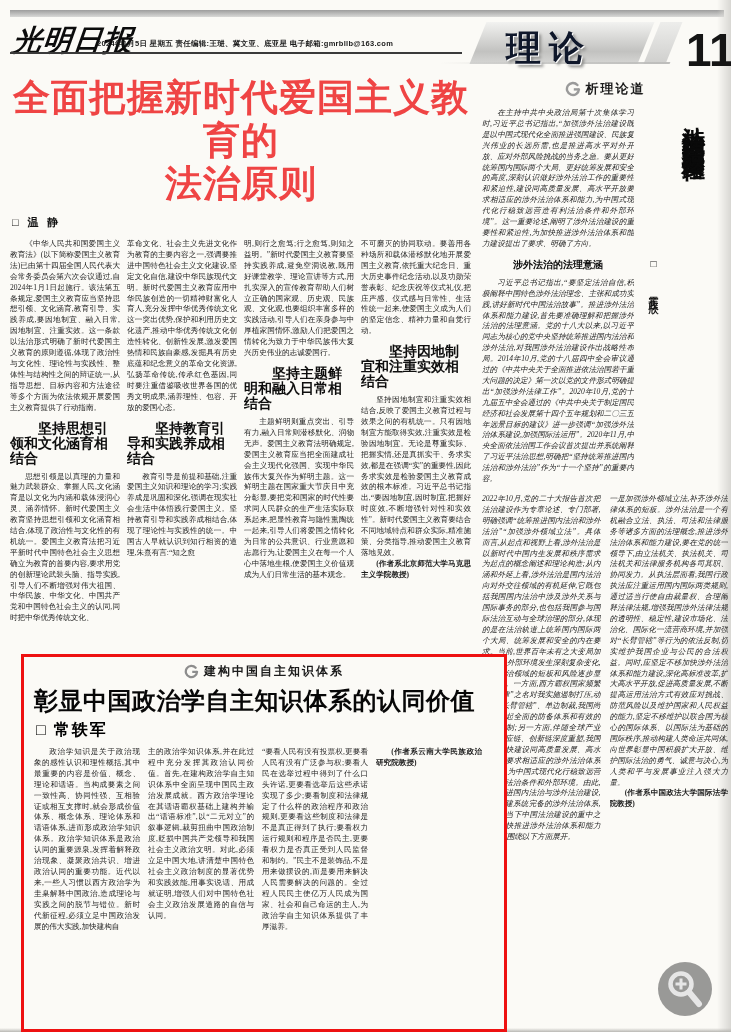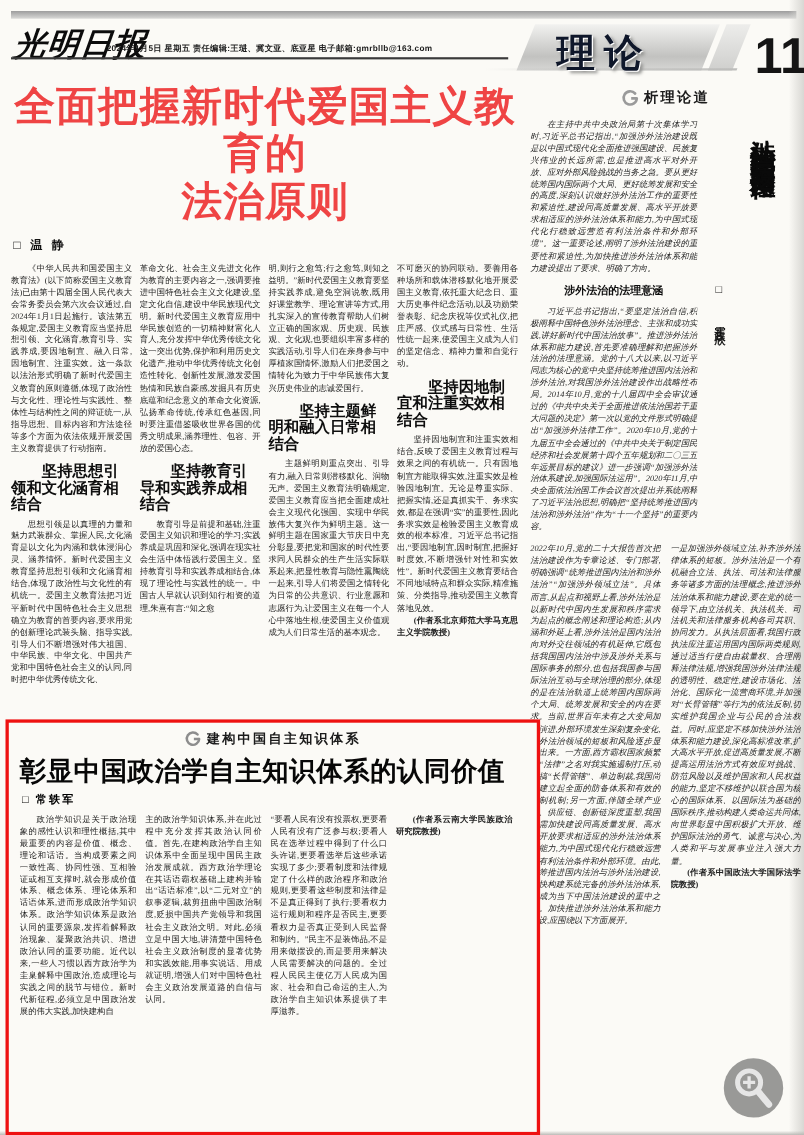--- a/index.html
+++ b/index.html
@@ -60,24 +60,24 @@
     font-size:10px;text-align:center;text-indent:0;margin:7px 0 6px;color:#0e0e0e;}
   .ra-authorcol{width:26px;padding-top:150px;margin-left:12px;}
   .vert{writing-mode:vertical-rl;text-orientation:upright;}
   .ra-author{font-size:10px;font-weight:bold;color:#151515;letter-spacing:4px;}
   .ra-titlecol{width:48px;margin-left:6px;}
   .ra-title{font-size:23px;font-weight:900;color:#0a0a0a;letter-spacing:2.5px;height:376px;}
   .ra-lower{display:flex;gap:9px;margin-top:8px;height:528px;}
   .ra-lowcol{width:119px;height:528px;}
 
   
-  #bottom-box{position:absolute;left:5px;top:654px;width:460px;height:362px;
+  #bottom-box{position:absolute;left:21px;top:654px;width:460px;height:362px;
     border:3px solid #ee1111;background:#fbfaf6;padding:6px 10px 4px 10px;}
   .bb-title{font-size:24px;font-weight:900;color:#070707;margin:5px 0 3px;letter-spacing:.5px;}
-  .bb-byline{font-size:10px;font-weight:bold;letter-spacing:2px;margin:2px 0 6px 2px;}
+  .bb-byline{font-size:16px;font-weight:bold;letter-spacing:2px;margin:2px 0 6px 2px;}
   .bb-cols{display:flex;gap:8px;height:262px;}
   .bb-col{width:106px;}
 
   
   #zoom-btn{position:absolute;left:656px;top:960px;width:58px;height:58px;cursor:pointer;}
 </style>
 </head>
 <body>
 
 <div id="page">

